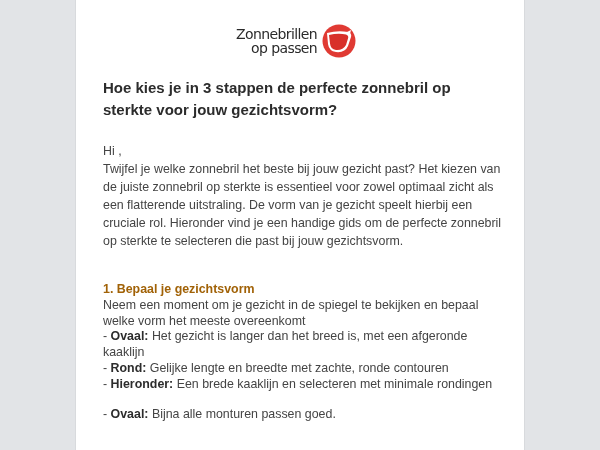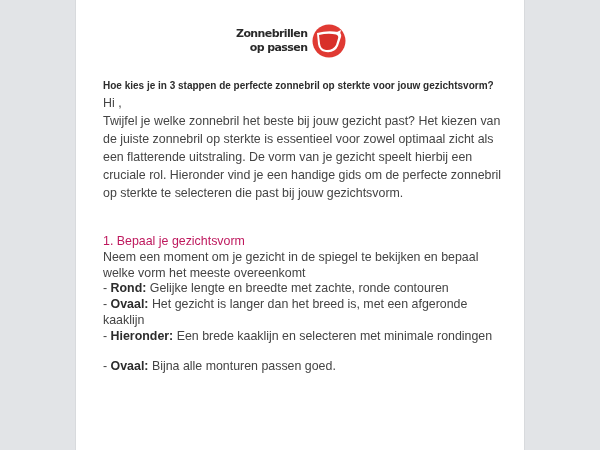--- a/index.html
+++ b/index.html
@@ -17,53 +17,53 @@
     border-right: 1px solid #d8dadd;
     overflow: hidden;
   }
   .logo {
     position: absolute;
     left: 160px; top: 24px;
     display: flex; align-items: center;
   }
   .logo-text {
     font-family: "DejaVu Sans", sans-serif;
-    font-weight: bold;
+    font-weight: normal;
     color: #2a2a2a;
-    font-size: 11px;
+    font-size: 14px;
     line-height: 14px;
     letter-spacing: -0.6px;
     text-align: right;
   }
   .logo-text span { display: block; }
   .logo-icon { margin-left: 5px; width: 34px; height: 34px; }
   .content {
     position: absolute;
     left: 27px; top: 77px;
     width: 400px;
     color: #444444;
     font-size: 12.4px;
   }
   .title {
-    font-size: 10px;
+    font-size: 15px;
     font-weight: bold;
     color: #2c2c2c;
-    line-height: 17px;
+    line-height: 22px;
   }
   .greeting {
-    margin-top: 0;
+    margin-top: 21px;
     line-height: 18px;
   }
   .para {
     line-height: 18px;
   }
   .section { line-height: 15.8px; }
   .section1 { margin-top: 32px; }
   .section2 { margin-top: 14px; }
-  .section-heading { font-weight: normal; color: #be185d; }
+  .section-heading { font-weight: bold; color: #a16207; }
   .item b { color: #2c2c2c; }
 </style>
 </head>
 <body>
 
 <div class="card">
   <div class="logo">
     <div class="logo-text">
       <span>Zonnebrillen</span>
       <span>op passen</span>
@@ -77,22 +77,22 @@
   </div>
 
   <div class="content">
     <div class="title">Hoe kies je in 3 stappen de perfecte zonnebril op sterkte voor jouw gezichtsvorm?</div>
     <div class="greeting">Hi ,</div>
     <div class="para">Twijfel je welke zonnebril het beste bij jouw gezicht past? Het kiezen van de juiste zonnebril op sterkte is essentieel voor zowel optimaal zicht als een flatterende uitstraling. De vorm van je gezicht speelt hierbij een cruciale rol. Hieronder vind je een handige gids om de perfecte zonnebril op sterkte te selecteren die past bij jouw gezichtsvorm.</div>
 
     <div class="section section1">
       <div class="section-heading">1. Bepaal je gezichtsvorm</div>
       <div>Neem een moment om je gezicht in de spiegel te bekijken en bepaal welke vorm het meeste overeenkomt</div>
+      <div class="item"><span>- </span><b>Ovaal:</b><span> Het gezicht is langer dan het breed is, met een afgeronde kaaklijn</span></div>
       <div class="item"><span>- </span><b>Rond:</b><span> Gelijke lengte en breedte met zachte, ronde contouren</span></div>
-      <div class="item"><span>- </span><b>Ovaal:</b><span> Het gezicht is langer dan het breed is, met een afgeronde kaaklijn</span></div>
       <div class="item"><span>- </span><b>Hieronder:</b><span> Een brede kaaklijn en selecteren met minimale rondingen</span></div>
     </div>
 
     <div class="section section2">
       <div class="item"><span>- </span><b>Ovaal:</b><span> Bijna alle monturen passen goed.</span></div>
 
     </div>
   </div>
 </div>
 

